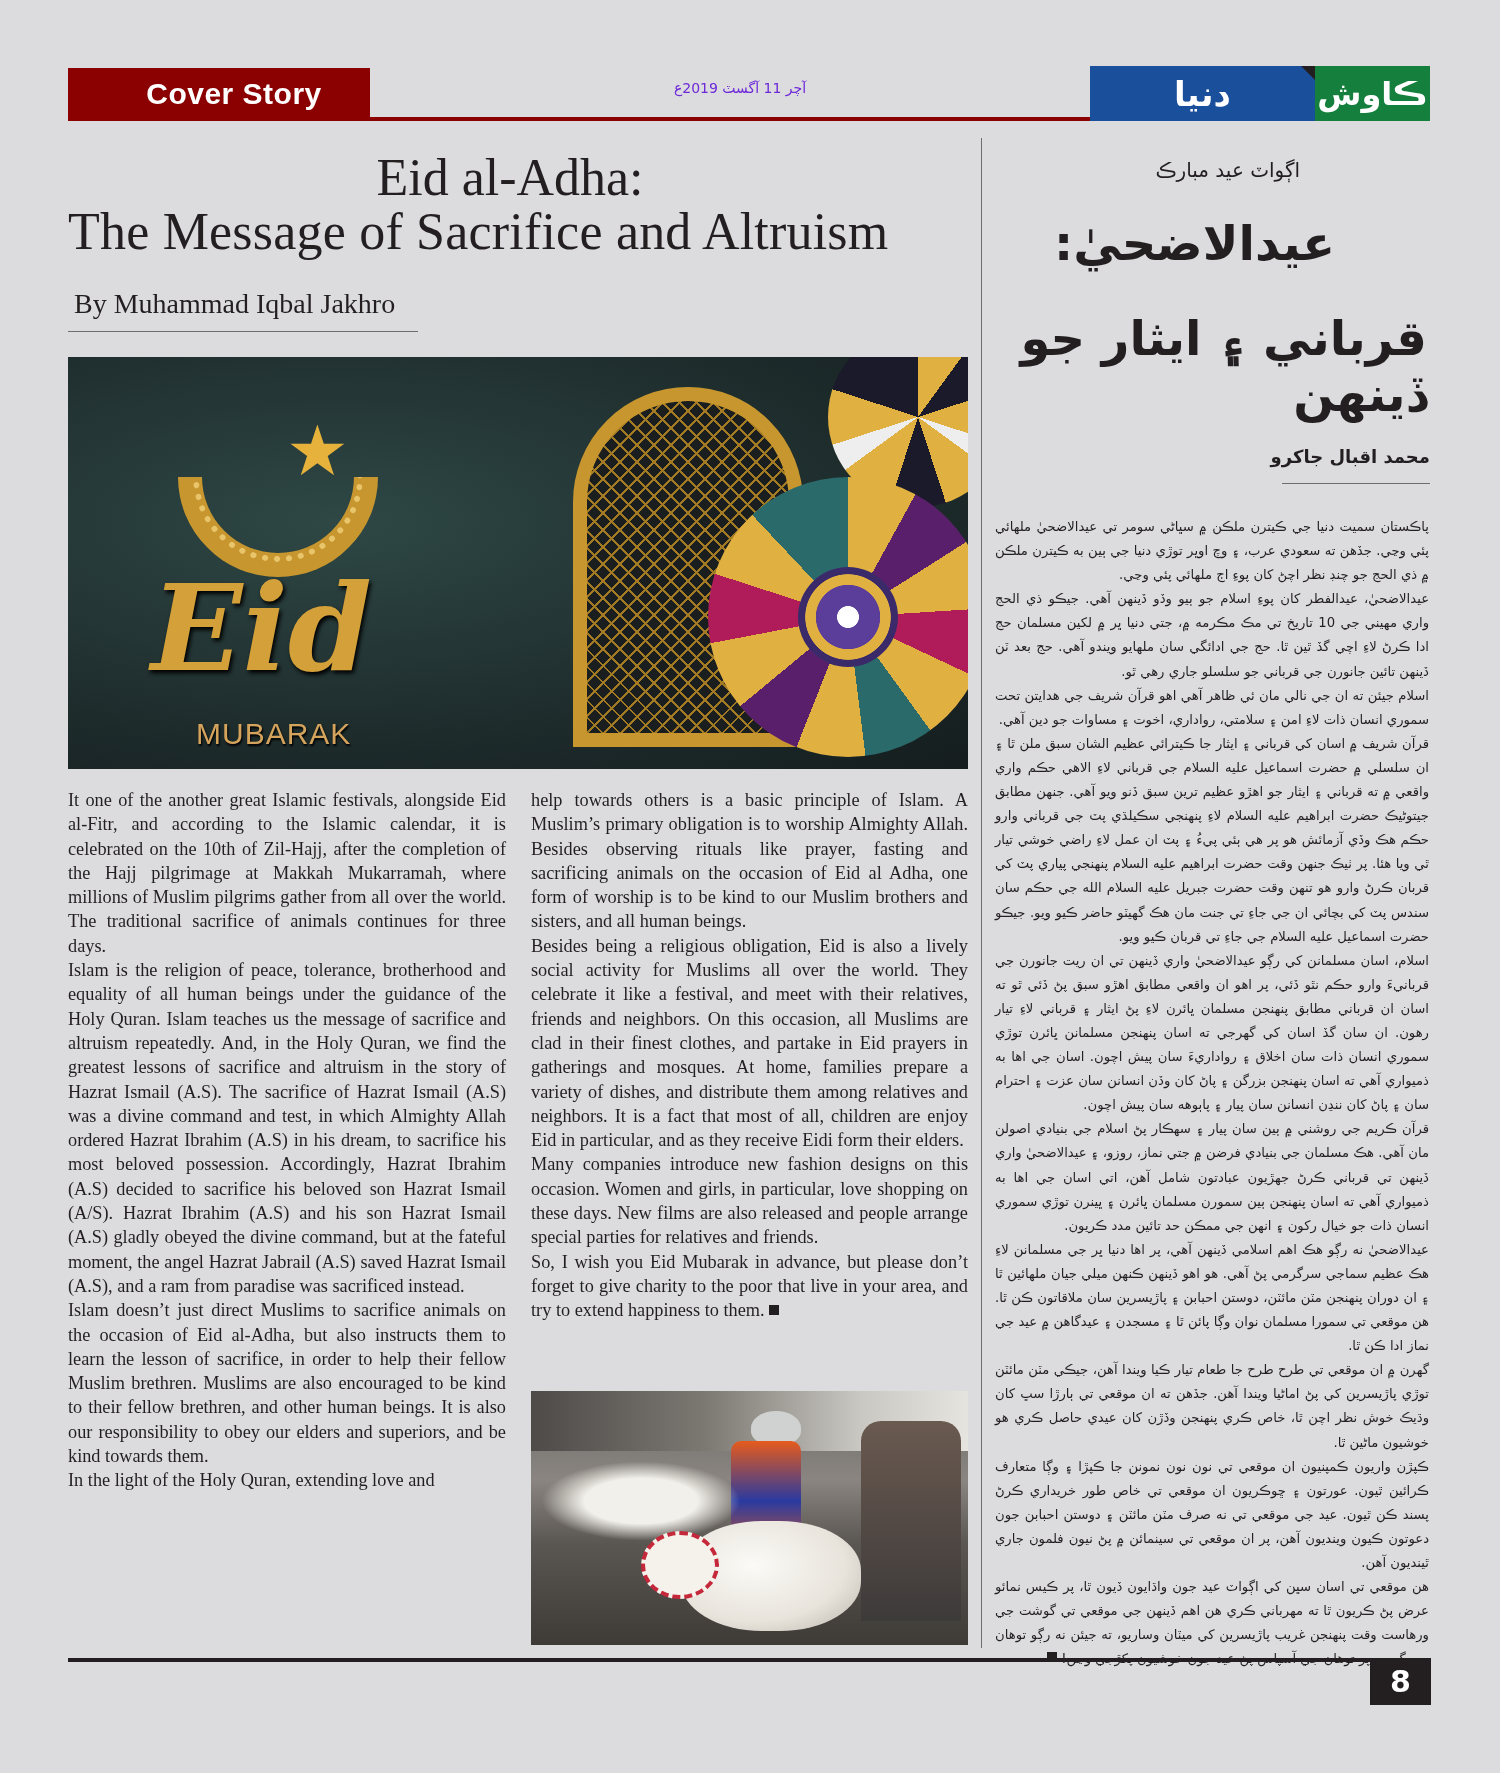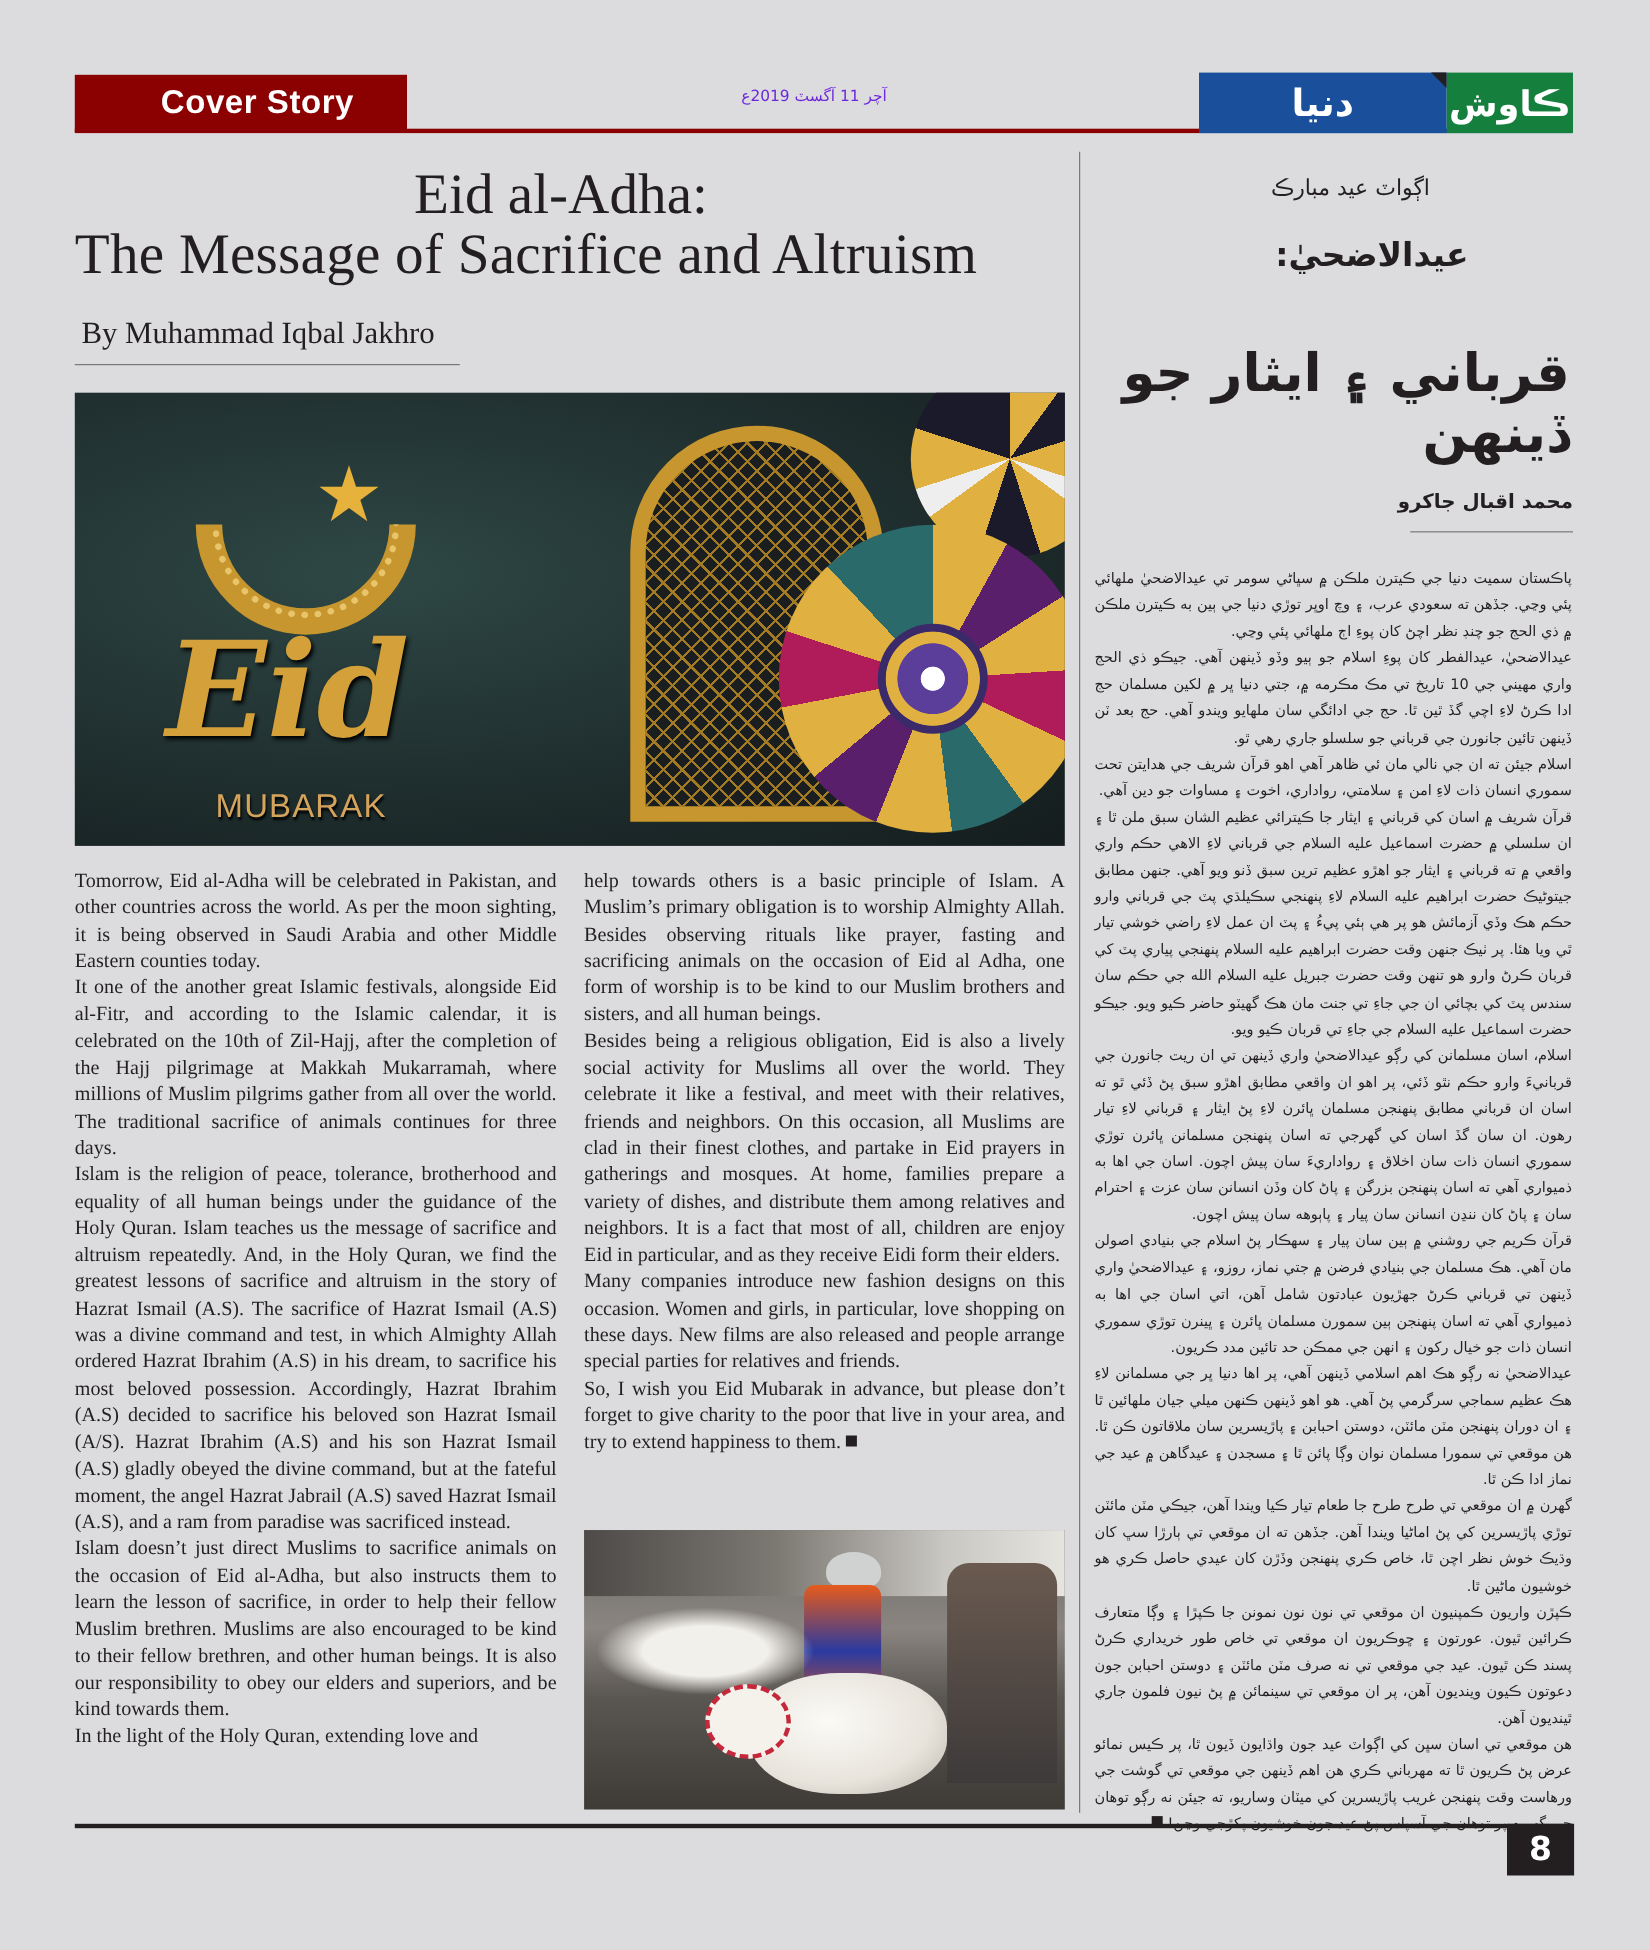--- a/index.html
+++ b/index.html
@@ -56,21 +56,21 @@
   #en-col-2 { left: 531px; top: 788px; width: 437px; }
   .end-mark { display: inline-block; width: 10px; height: 10px; background: #231f20; margin-left: 4px; vertical-align: 1px; }
   
   #photo {
     left: 531px; top: 1391px; width: 437px; height: 254px; overflow: hidden;
     background: linear-gradient(180deg, #6b6a66 0%, #8a8580 35%, #5a5652 60%, #3e3a36 100%);
   }
   .ph { position: absolute; }
   
   #sd-kicker { left: 1000px; top: 158px; width: 300px; text-align: right; direction: rtl; font-family: "DejaVu Sans", sans-serif; font-size: 20px; color: #231f20; }
-  #sd-title-1 { left: 1000px; top: 215px; width: 335px; text-align: right; direction: rtl; font-family: "DejaVu Sans", sans-serif; font-weight: bold; font-size: 30px; color: #231f20; }
+  #sd-title-1 { left: 1000px; top: 215px; width: 335px; text-align: right; direction: rtl; font-family: "DejaVu Sans", sans-serif; font-weight: bold; font-size: 48px; color: #231f20; }
   #sd-title-2 { left: 995px; top: 310px; width: 432px; text-align: right; direction: rtl; font-family: "DejaVu Sans", sans-serif; font-weight: bold; font-size: 48px; color: #231f20; }
   #sd-byline { left: 1180px; top: 446px; width: 250px; text-align: right; direction: rtl; font-family: "DejaVu Sans", sans-serif; font-weight: bold; font-size: 18px; }
   #sd-byline-rule { left: 1282px; top: 483px; width: 148px; height: 1px; background: #6d6e70; }
   #sd-body { left: 995px; top: 515px; width: 434px; direction: rtl; text-align: justify; font-family: "DejaVu Sans", sans-serif; font-size: 13.2px; line-height: 24.1px; color: #231f20; }
   #sd-body p { margin: 0; }
   
   #footer-rule { left: 68px; top: 1658px; width: 1362px; height: 4px; background: #231f20; }
   #page-number { left: 1370px; top: 1658px; width: 61px; height: 47px; background: #231f20; color: #fff; font-family: "DejaVu Sans", sans-serif; font-weight: bold; font-size: 30px; display: flex; align-items: center; justify-content: center; }
 </style>
 </head>
@@ -96,21 +96,20 @@
   <div class="hero-star">★</div>
   <div class="hero-arch"></div>
   <div class="hero-rosette r2"></div>
   <div class="hero-rosette r1"></div>
   <div class="hero-rosette r1c"></div>
   <div class="hero-eid">Eid</div>
   <div class="hero-mubarak">MUBARAK</div>
 </div>
 
 <div id="en-col-1" class="abs en-col">
-  <p>Tomorrow, Eid al-Adha will be celebrated in Pakistan, and other countries across the world. As per the moon sighting, it is being observed in Saudi Arabia and other Middle Eastern counties today.</p>
   <p>It one of the another great Islamic festivals, alongside Eid al-Fitr, and according to the Islamic calendar, it is celebrated on the 10th of Zil-Hajj, after the completion of the Hajj pilgrimage at Makkah Mukarramah, where millions of Muslim pilgrims gather from all over the world. The traditional sacrifice of animals continues for three days.</p>
   <p>Islam is the religion of peace, tolerance, brotherhood and equality of all human beings under the guidance of the Holy Quran.  Islam teaches us the message of sacrifice and altruism repeatedly. And, in the Holy Quran, we find the greatest lessons of sacrifice and altruism in the story of Hazrat Ismail (A.S). The sacrifice of Hazrat Ismail (A.S) was a divine command and test, in which Almighty Allah ordered Hazrat Ibrahim (A.S) in his dream, to sacrifice his most beloved possession. Accordingly, Hazrat Ibrahim (A.S) decided to sacrifice his beloved son Hazrat Ismail (A/S). Hazrat Ibrahim (A.S) and his son Hazrat Ismail (A.S) gladly obeyed the divine command, but at the fateful moment, the angel Hazrat Jabrail (A.S) saved Hazrat Ismail (A.S), and a ram from paradise was sacrificed instead.</p>
   <p>Islam doesn’t just direct Muslims to sacrifice animals on the occasion of Eid al-Adha, but also instructs them to learn the lesson of sacrifice, in order to help their fellow Muslim brethren. Muslims are also encouraged to be kind to their fellow brethren, and other human beings. It is also our responsibility to obey our elders and superiors, and be kind towards them.</p>
   <p>In the light of the Holy Quran, extending love and</p>
 </div>
 
 <div id="en-col-2" class="abs en-col">
   <p>help towards others is a basic principle of Islam. A Muslim’s primary obligation is to worship Almighty Allah. Besides observing rituals like prayer, fasting and sacrificing animals on the occasion of Eid al Adha, one form of worship is to be kind to our Muslim brothers and sisters, and all human beings.</p>
   <p>Besides being a religious obligation, Eid is also a lively social activity for Muslims all over the world. They celebrate it like a festival, and meet with their relatives, friends and neighbors. On this occasion, all Muslims are clad in their finest clothes, and partake in Eid prayers in gatherings and mosques. At home, families prepare a variety of dishes, and distribute them among relatives and neighbors. It is a fact that most of all, children are enjoy Eid in particular, and as they receive Eidi form their elders.</p>
   <p>Many companies introduce new fashion designs on this occasion. Women and girls, in particular, love shopping on these days. New films are also released and people arrange  special parties for relatives and friends.</p>

